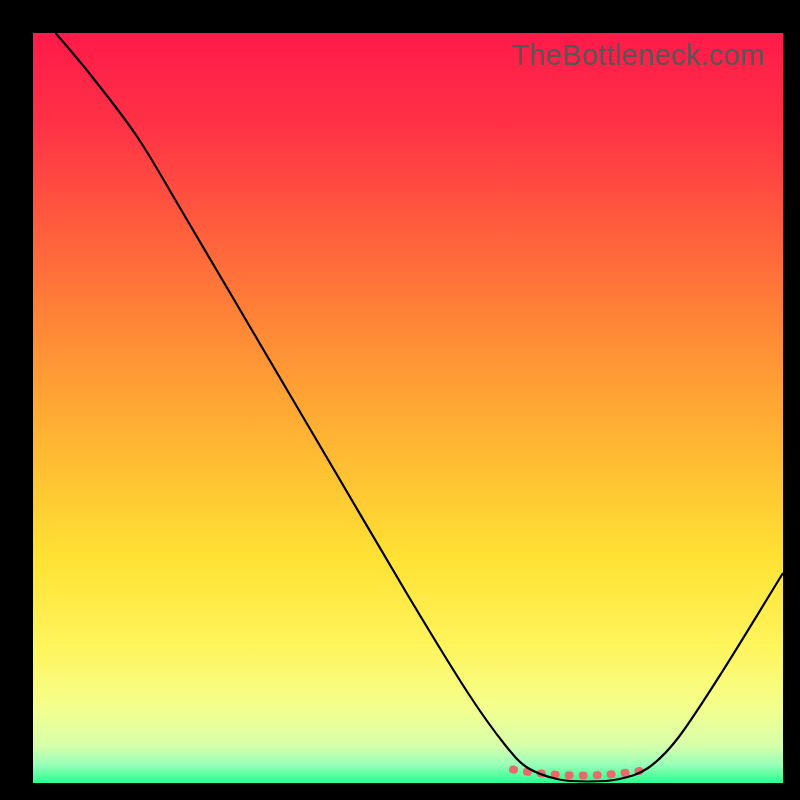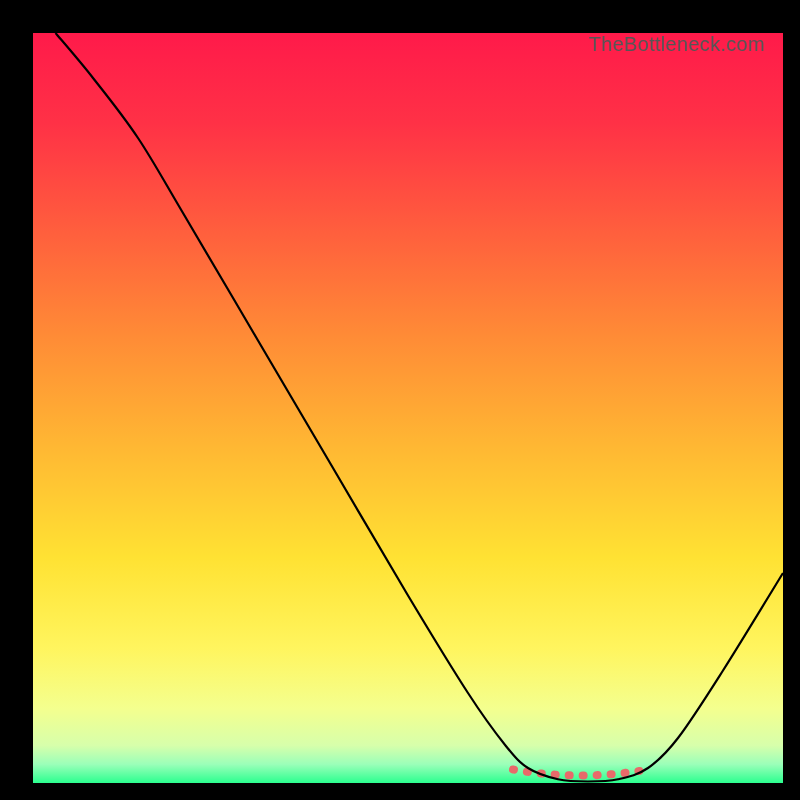--- a/index.html
+++ b/index.html
@@ -25,24 +25,24 @@
     width: 750px;
     height: 750px;
     overflow: hidden;
   }
   .grad {
     position: absolute;
     left: 0; top: 0; right: 0; bottom: 0;
   }
   .watermark {
     position: absolute;
-    top: 0;
+    top: 6px;
     right: 18px;
     font-family: Arial, Helvetica, sans-serif;
-    font-size: 20px;
+    font-size: 29px;
     font-weight: 500;
     color: #565656;
     letter-spacing: 0.3px;
     margin-left: 16px;
   }
   svg.curve {
     position: absolute;
     left: 0; top: 0;
     width: 750px;
     height: 750px;

